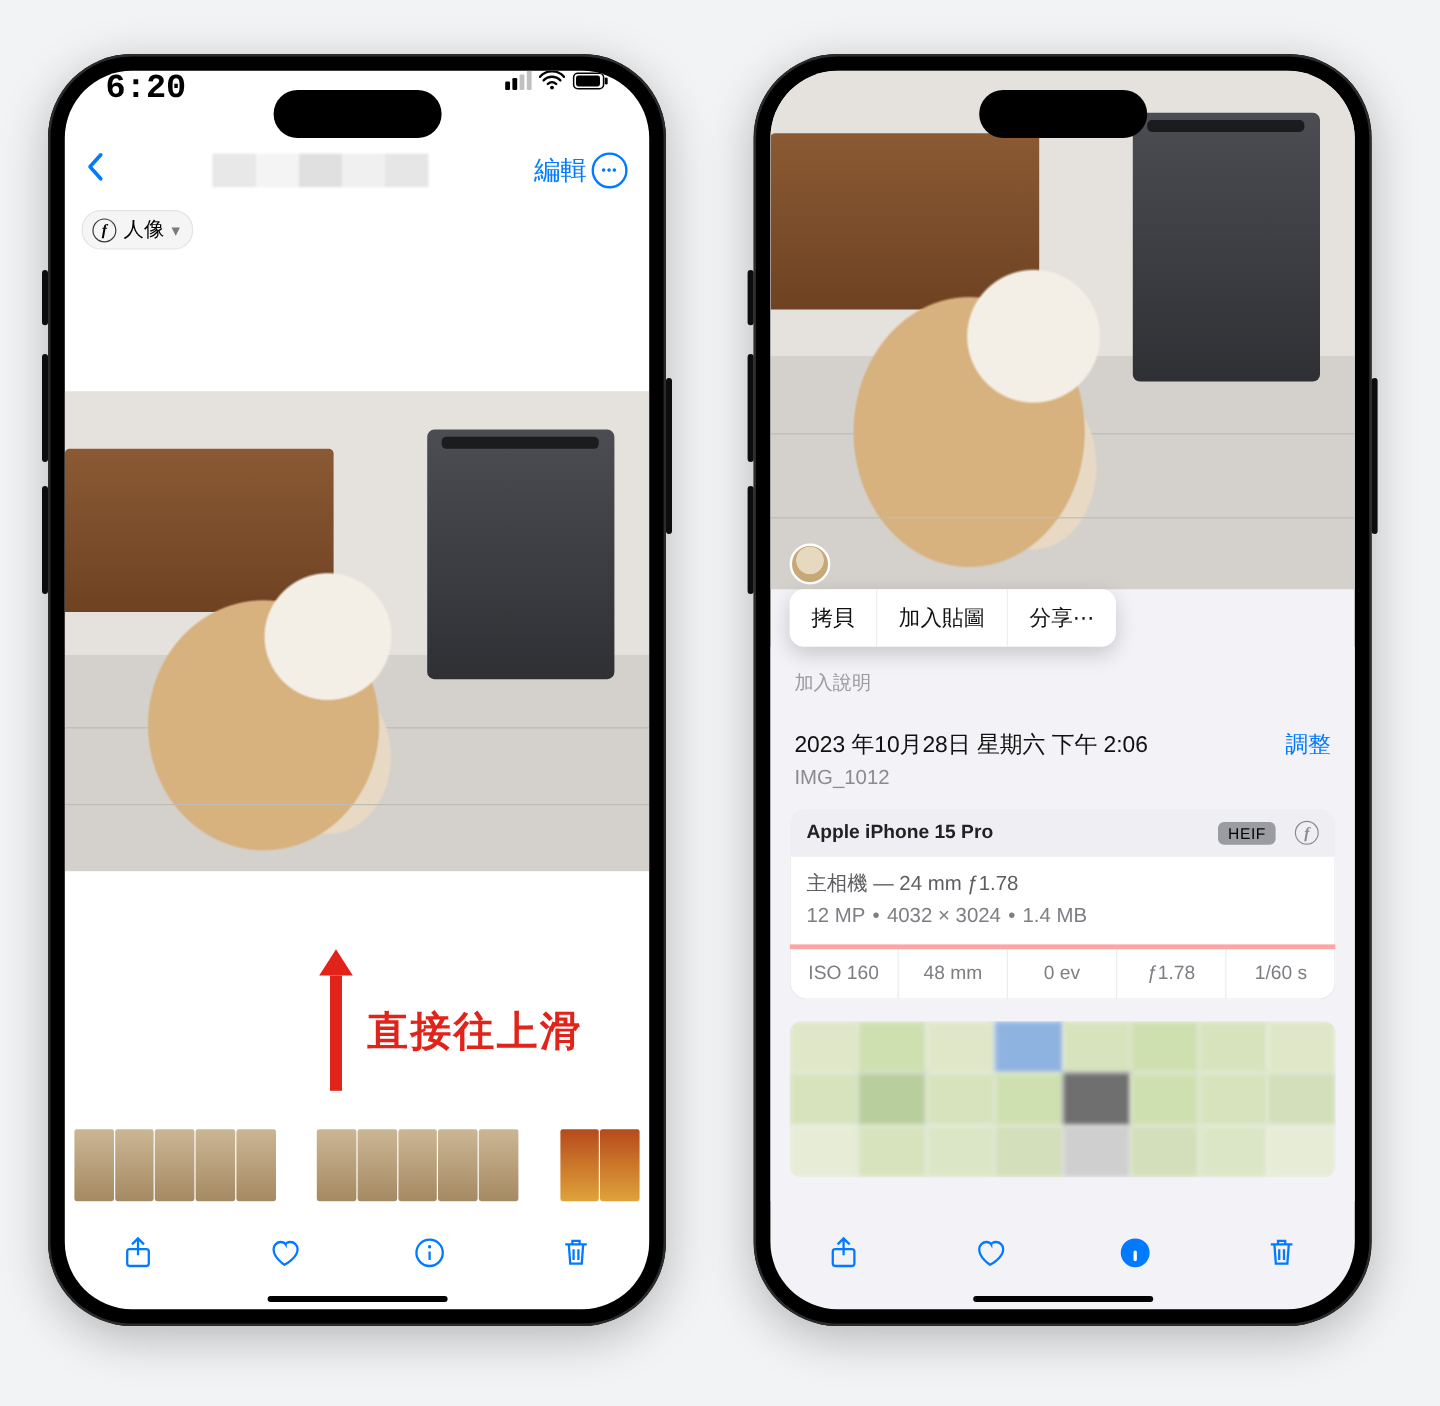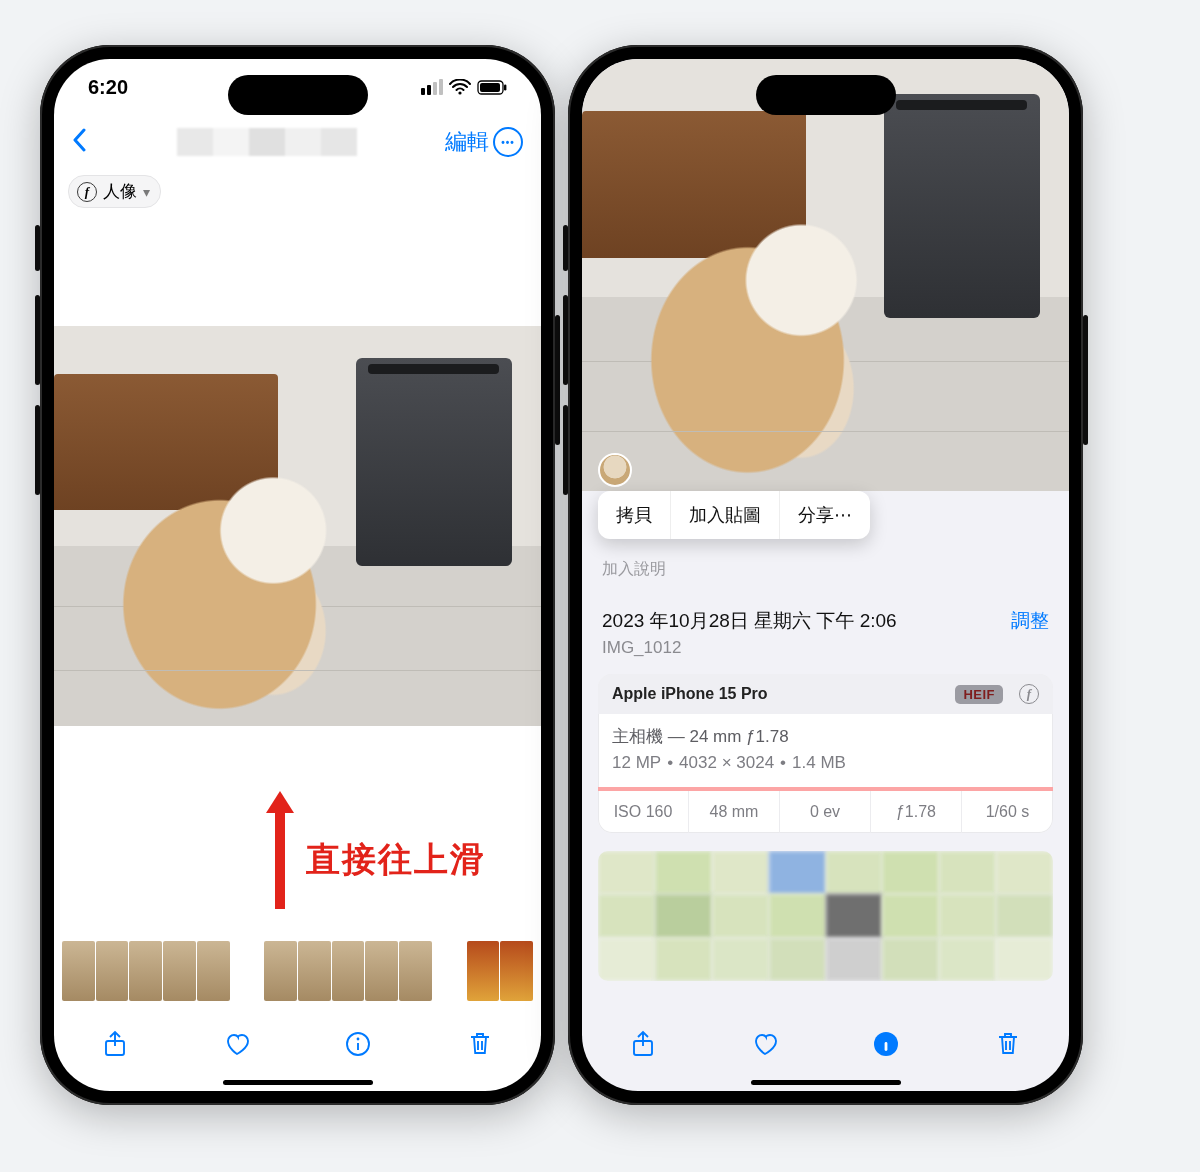--- a/index.html
+++ b/index.html
@@ -13,21 +13,21 @@
   .phone {
     position: absolute;
     width: 515px;
     height: 1060px;
     border-radius: 70px;
     background: #000;
     box-shadow: 0 10px 40px rgba(0,0,0,.25), inset 0 0 0 2px #2b2b2b;
     padding: 14px;
   }
   .phone.left  { left: 40px;  top: 45px; }
-  .phone.right { left: 568px; top: 45px; }
+  .phone.right { left: 628px; top: 45px; }
   .screen {
     width: 100%;
     height: 100%;
     border-radius: 56px;
     background: #fff;
     overflow: hidden;
     position: relative;
   }
   .screen.grey { background:#f2f2f7; }
   
@@ -42,23 +42,23 @@
   
   .sidebtn { position:absolute; background:#0d0d0d; border-radius:4px; }
   .sb-l1 { left:-5px; top:180px; width:5px; height:46px; }
   .sb-l2 { left:-5px; top:250px; width:5px; height:90px; }
   .sb-l3 { left:-5px; top:360px; width:5px; height:90px; }
   .sb-r1 { right:-5px; top:270px; width:5px; height:130px; }
 
   
   .statusbar {
     height: 58px;
-    display:flex; align-items:center; justify-content:space-between;
+    display:flex; align-items:flex-start; justify-content:space-between;
     padding: 0 34px 2px 34px;
-    font-weight:600; font-size:20px;
+    font-weight:600; font-size:28px;font-family:Liberation Mono, monospace;
   }
   .status-icons { display:flex; align-items:center; gap:6px; }
   .bars { display:flex; align-items:flex-end; gap:2px; }
   .bars span { width:4px; background:#000; border-radius:1px; }
   .bars span.dim { background:#c0c0c0; }
   .wifi, .battery { display:inline-block; }
   .wifi svg, .battery svg { display:block; }
 
   
   .navbar {
@@ -199,21 +199,21 @@
   .card {
     background:#fff; border-radius:14px; overflow:hidden;
     box-shadow:0 0 0 1px #e9e9ec inset;
   }
   .card .hd {
     background:#efeff3; padding:10px 14px;
     display:flex; align-items:center; justify-content:space-between;
     font-weight:600; color:#222;gap:36px;
   }
   .badge {
-    background:#9b9ba2; color:#7f1d1d; font-size:13px; font-weight:700;
+    background:#9b9ba2; color:#000000; font-size:13px; font-weight:400;
     padding:2px 8px; border-radius:5px; letter-spacing:.5px;
     margin-right:8px;
   }
   .hd .right{display:flex;align-items:center;gap:8px;}
   .card .mid { padding:10px 14px 12px 14px; color:#7d7d83; font-size:17px; line-height:1.5; }
   .card .mid .l1 { color:#5d5d62; }
   .dot { padding:0 6px; }
   .grid5 {
     display:grid; grid-template-columns:repeat(5,1fr);
     border-top:4px solid #fca5a5;

